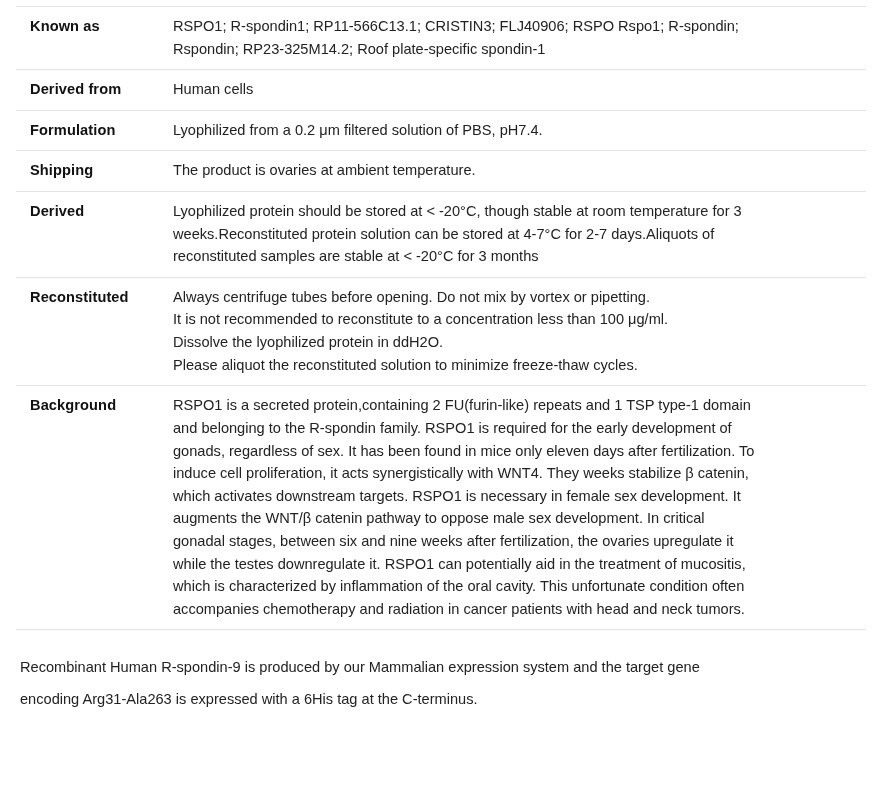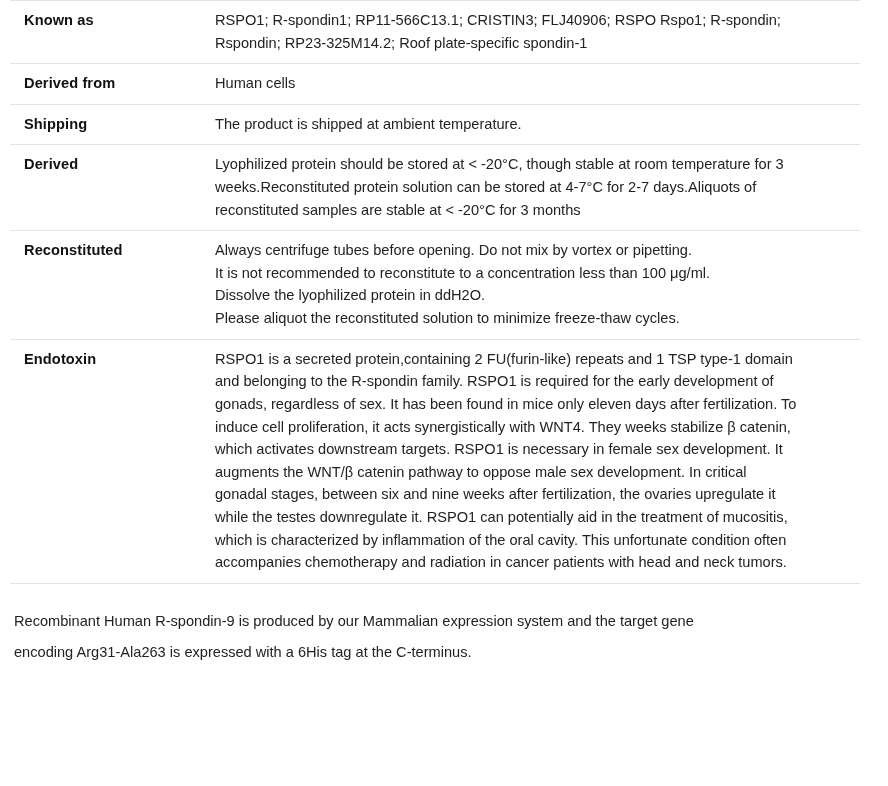--- a/index.html
+++ b/index.html
@@ -15,21 +15,21 @@
     font-family: "Liberation Sans", sans-serif;
     color: #1a1a1a;
     -webkit-font-smoothing: antialiased;
   }
 
   .page {
     width: 888px;
     height: 768px;
     position: relative;
     box-sizing: border-box;
-    padding: 0;
+    padding: 6px;
   }
 
   
   .spec-table {
     width: 850px;
     margin: 0 0 0 10px;
     border-collapse: collapse;
     table-layout: fixed;
   }
   .spec-table tr {
@@ -51,21 +51,20 @@
     color: #111111;
     white-space: nowrap;
     letter-spacing: 0.1px;
   }
   .spec-value {
     color: #222222;
     padding-right: 8px !important;
   }
   .spec-value .ln {
     display: block;
-    margin-left: 48px;
   }
 
   
   .footer-note {
     margin: 22px 0 0 14px;
     width: 840px;
     font-size: 14.6px;
     line-height: 2.15;
     color: #222222;
   }
@@ -87,44 +86,50 @@
             <span class="ln">Rspondin; RP23-325M14.2; Roof plate-specific spondin-1</span>
           </td>
         </tr>
         <tr>
           <td class="spec-label">Derived from</td>
           <td class="spec-value">
             <span class="ln">Human cells</span>
           </td>
         </tr>
         <tr>
+          <td class="spec-label">Formulation</td>
+          <td class="spec-value">
+            <span class="ln">Lyophilized from a 0.2 μm filtered solution of PBS, pH7.4.</span>
+          </td>
+        </tr>
+        <tr>
           <td class="spec-label">Shipping</td>
           <td class="spec-value">
-            <span class="ln">The product is shipped at ambient temperature.</span>
+            <span class="ln">The product is ovaries at ambient temperature.</span>
           </td>
         </tr>
         <tr>
           <td class="spec-label">Derived</td>
           <td class="spec-value">
             <span class="ln">Lyophilized protein should be stored at &lt; -20°C, though stable at room temperature for 3</span>
             <span class="ln">weeks.Reconstituted protein solution can be stored at 4-7°C for 2-7 days.Aliquots of</span>
             <span class="ln">reconstituted samples are stable at &lt; -20°C for 3 months</span>
           </td>
         </tr>
         <tr>
           <td class="spec-label">Reconstituted</td>
           <td class="spec-value">
             <span class="ln">Always centrifuge tubes before opening. Do not mix by vortex or pipetting.</span>
             <span class="ln">It is not recommended to reconstitute to a concentration less than 100 μg/ml.</span>
             <span class="ln">Dissolve the lyophilized protein in ddH2O.</span>
             <span class="ln">Please aliquot the reconstituted solution to minimize freeze-thaw cycles.</span>
           </td>
         </tr>
         <tr>
-          <td class="spec-label">Endotoxin</td>
+          <td class="spec-label">Background</td>
           <td class="spec-value">
             <span class="ln">RSPO1 is a secreted protein,containing 2 FU(furin-like) repeats and 1 TSP type-1 domain</span>
             <span class="ln">and belonging to the R-spondin family. RSPO1 is required for the early development of</span>
             <span class="ln">gonads, regardless of sex. It has been found in mice only eleven days after fertilization. To</span>
             <span class="ln">induce cell proliferation, it acts synergistically with WNT4. They weeks stabilize β catenin,</span>
             <span class="ln">which activates downstream targets. RSPO1 is necessary in female sex development. It</span>
             <span class="ln">augments the WNT/β catenin pathway to oppose male sex development. In critical</span>
             <span class="ln">gonadal stages, between six and nine weeks after fertilization, the ovaries upregulate it</span>
             <span class="ln">while the testes downregulate it. RSPO1 can potentially aid in the treatment of mucositis,</span>
             <span class="ln">which is characterized by inflammation of the oral cavity. This unfortunate condition often</span>

